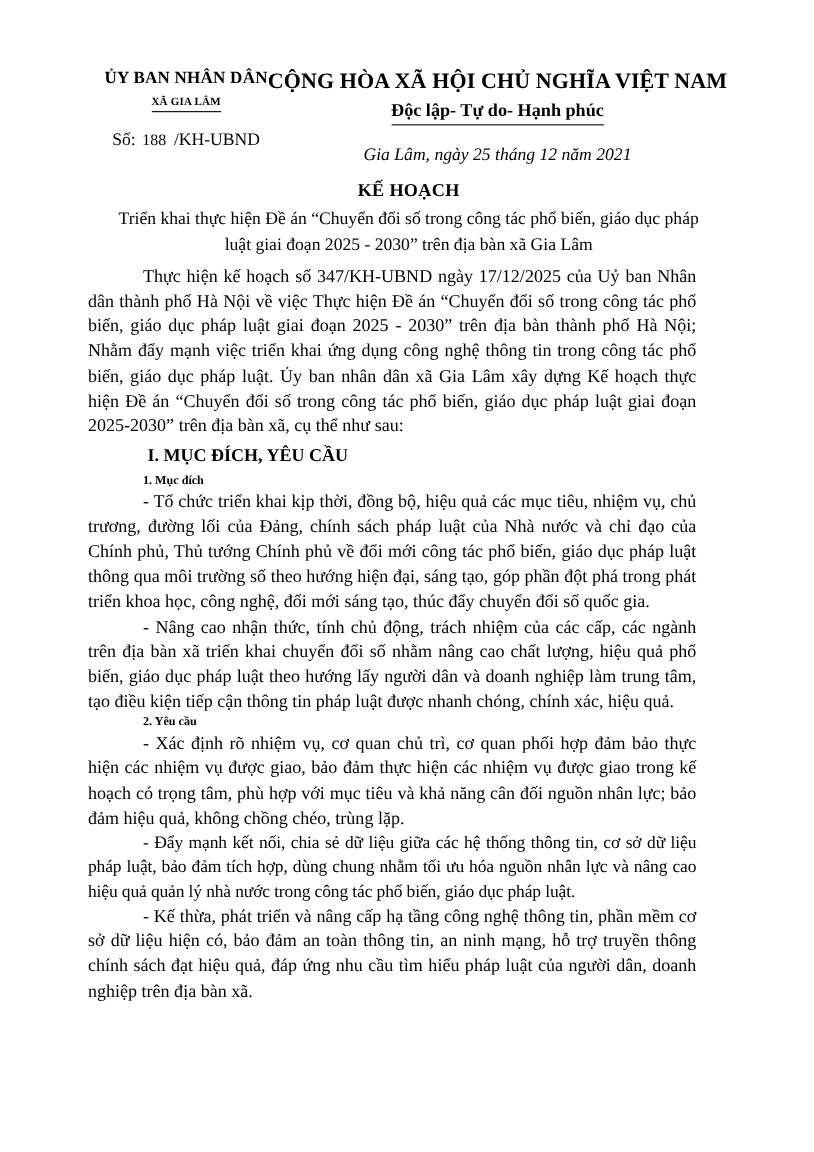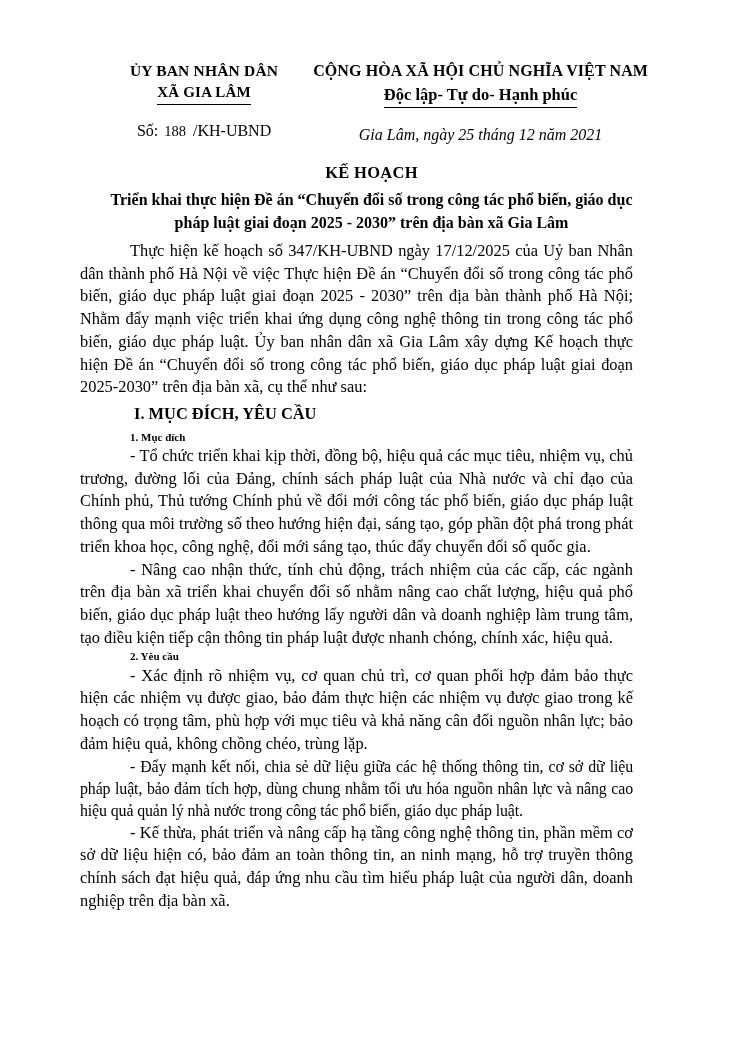--- a/index.html
+++ b/index.html
@@ -39,31 +39,31 @@
   }
 
   .org-line1 {
     font-size: 15.5px;
     font-weight: bold;
     letter-spacing: 0.2px;
     line-height: 1.42;
     white-space: nowrap;
   }
   .org-line2 {
-    font-size: 15px;
+    font-size: 10px;
     font-weight: bold;
     letter-spacing: 0.2px;
     line-height: 1.42;
     display: inline-block;
     border-bottom: 1.6px solid #000;
     padding-bottom: 1px;
     white-space: nowrap;
   }
   .nation-line1 {
-    font-size: 16px;
+    font-size: 20px;
     font-weight: bold;
     letter-spacing: 0.1px;
     line-height: 1.42;
     white-space: nowrap;
   }
   .nation-line2 {
     font-size: 16.5px;
     font-weight: bold;
     line-height: 1.42;
     display: inline-block;
@@ -102,21 +102,21 @@
   }
   .doc-kind {
     font-size: 16.5px;
     font-weight: bold;
     letter-spacing: 0.3px;
     line-height: 1.45;
   }
   .doc-title {
     margin-top: 3px;
     font-size: 16px;
-    font-weight: bold;
+    font-weight: normal;
     line-height: 1.45;
   }
 
   
   .body-block {
     position: absolute;
     left: 80px;
     top: 240px;
     width: 553px;
   }

